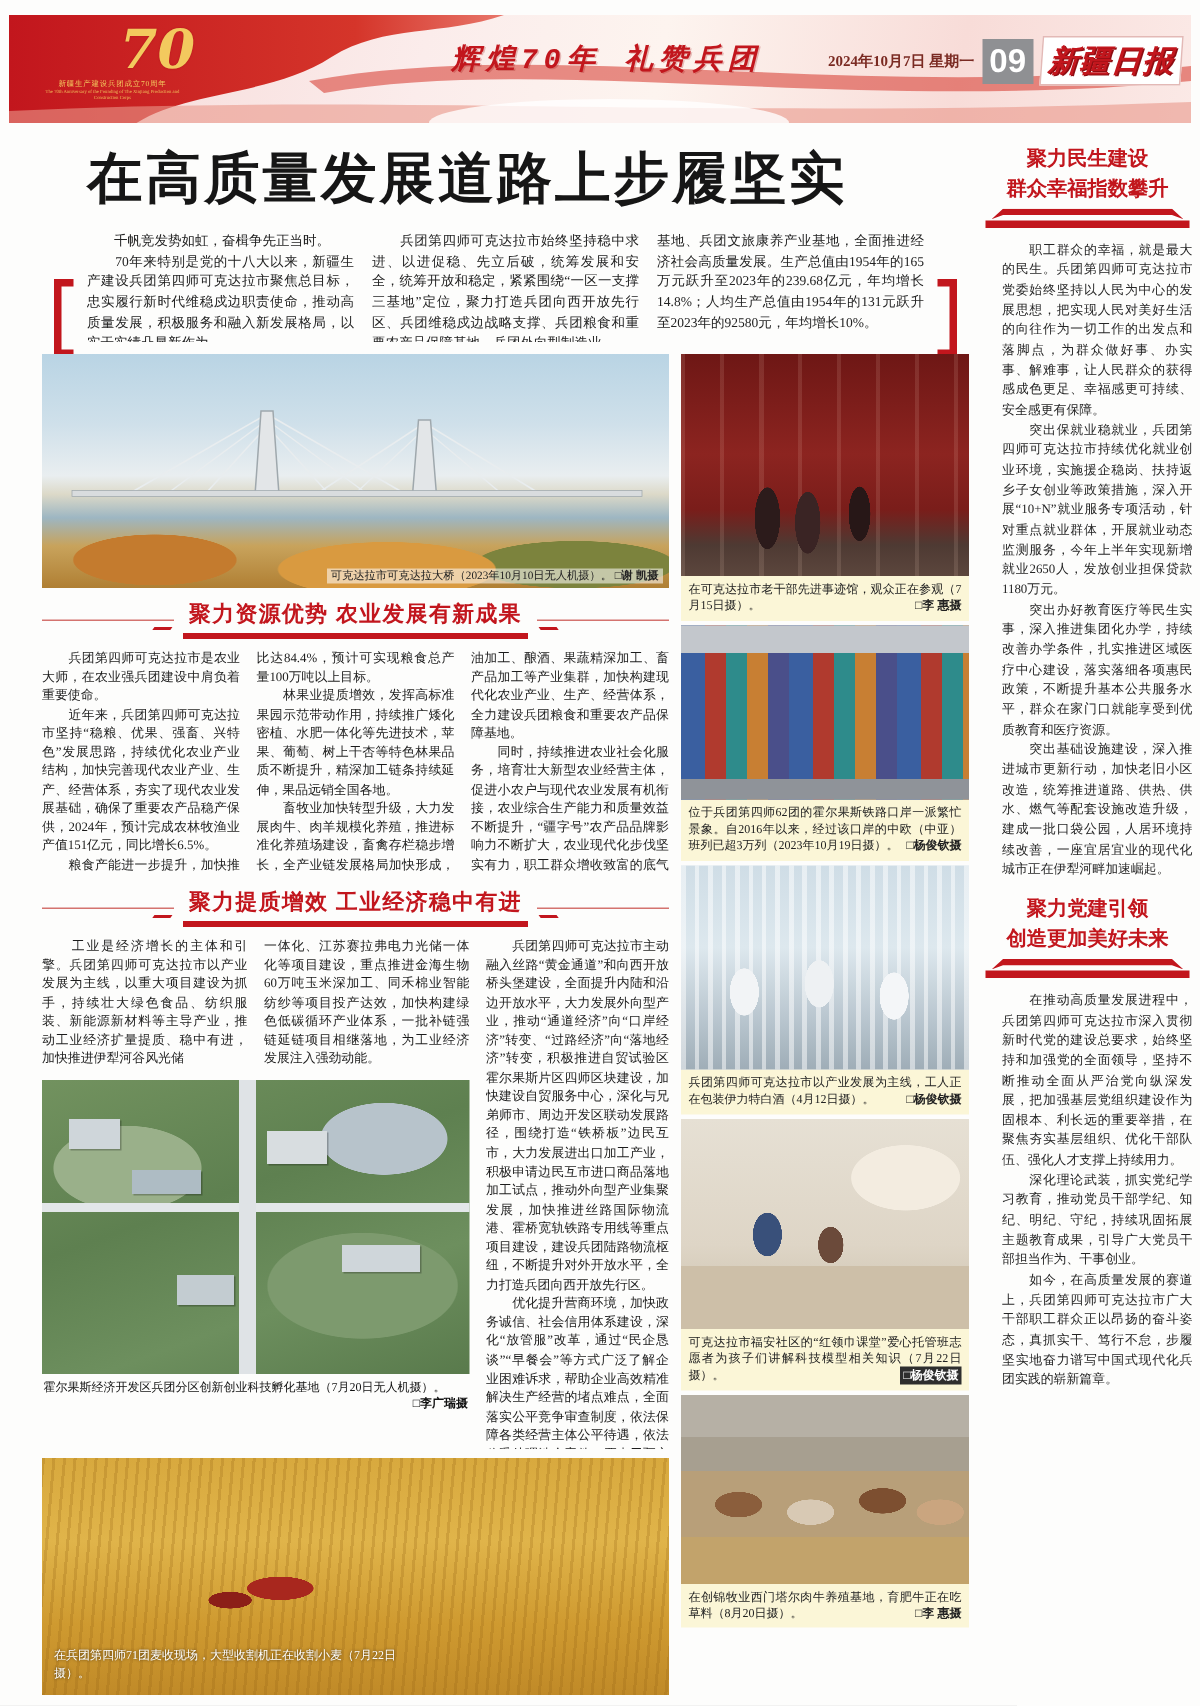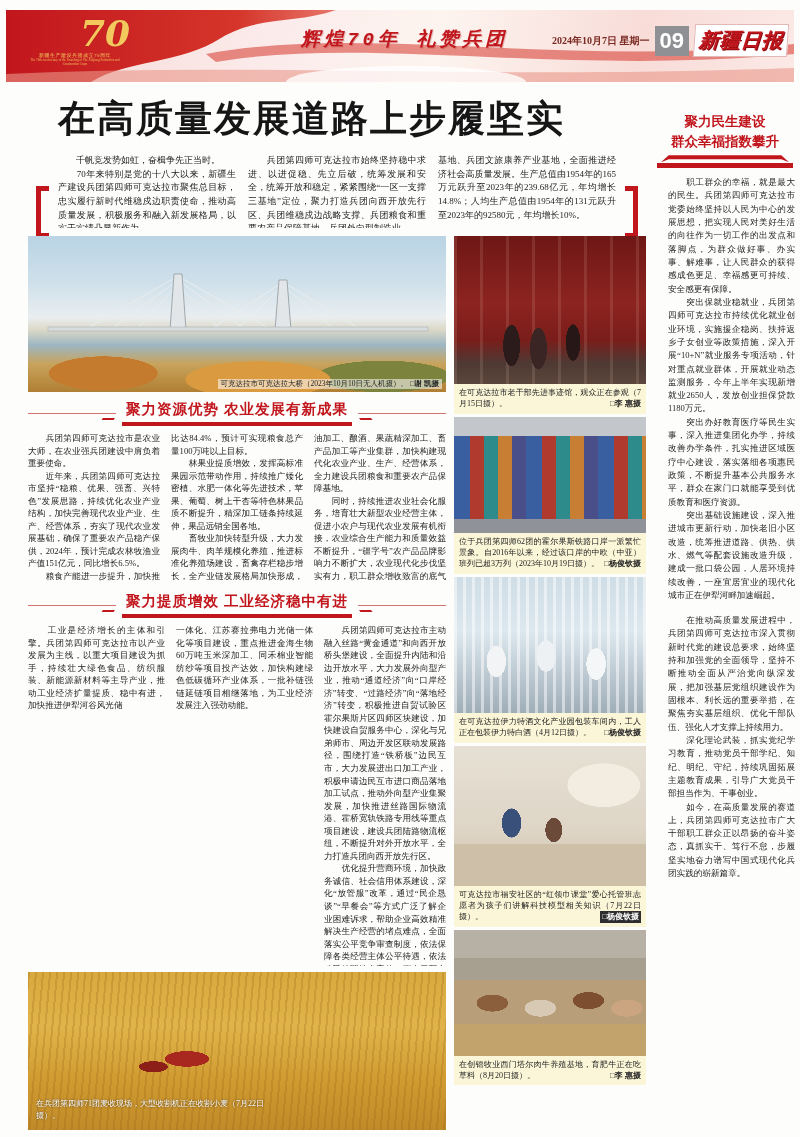--- a/index.html
+++ b/index.html
@@ -52,21 +52,21 @@
   .sec-head .wing:before { content:""; position:absolute; top:-1px; width:12px; height:5px; border-bottom:2px solid #c2161d; }
   .sec-head .wing.wl:before { right:0; transform:skewX(-35deg); }
   .sec-head .wing.wr:before { left:0; transform:skewX(35deg); }
   .sec-head .txt { font-family:"Liberation Sans", sans-serif; font-weight:bold; font-size:14.5px;
     color:#c2161d; letter-spacing:1px; border-bottom:4px solid #c2161d; padding:0 4px 3px 4px; }
 
   .cols3 { display:flex; gap:11px; height:152px; overflow:hidden; }
   .coltxt { flex:1; font-size:8.6px; line-height:1.46; text-align:justify; color:#1c1c1c; white-space:pre-line; }
 
   .sec2-body { display:flex; gap:11px; height:342px; overflow:hidden; }
-  .sec2-leftzone { width:285px; display:flex; }
+  .sec2-leftzone { width:285px; display:flex; flex-direction:column; }
   .sec2-toptext { display:flex; gap:11px; height:96px; overflow:hidden; }
   .sec2-col3 { flex:1; font-size:8.6px; line-height:1.46; text-align:justify; color:#1c1c1c; white-space:pre-line; overflow:hidden; }
 
   
   .ph { position:relative; overflow:hidden; background:#ccc; }
   .ph .ovl-cap { position:absolute; right:4px; bottom:3px; font-size:7.5px; color:#222;
     background:rgba(255,255,255,.55); padding:0 3px; }
   .ph .ovl-cap b { font-family:"Liberation Sans", sans-serif; }
 
   .ph-bridge { height:156px;
@@ -138,21 +138,21 @@
   .ph-cattle { height:126px;
     background:
       radial-gradient(26px 14px at 20% 58%, #8b5e3c 60%, transparent 61%),
       radial-gradient(26px 14px at 45% 62%, #d8c9b4 60%, transparent 61%),
       radial-gradient(26px 14px at 70% 56%, #7d4f30 60%, transparent 61%),
       radial-gradient(26px 14px at 90% 62%, #caa57f 60%, transparent 61%),
       linear-gradient(180deg,#b6b0a5 0 22%,#a79f90 22% 40%,#b89f79 40% 75%,#c2a36b 75% 100%); }
 
   
   .sidebar { width:142px; }
-  .side-head { text-align:center; margin-top:22px; }
+  .side-head { text-align:center; margin-top:6px; }
   .side-head .t { font-family:"Liberation Sans", sans-serif; font-weight:bold; font-size:13.5px; color:#c2161d; line-height:1.45; }
   .side-ribbon { margin:4px 6px 0 6px; height:7px; background:#c2161d;
     clip-path:polygon(0 100%, 6% 0, 94% 0, 100% 100%, 94% 60%, 6% 60%); }
   .side-ribbon2 { margin:1px 2px 0 2px; height:5px; background:#c2161d; }
   .side-body { margin-top:8px; font-size:8.6px; line-height:1.55; text-align:justify; color:#252525;
     white-space:pre-line; overflow:hidden;margin-left:13px; }
   .sb1 { height:430px; }
   .sb2 { height:318px; }
 </style>
 </head>
@@ -258,20 +258,24 @@
                 <div class="coltxt">　　工业是经济增长的主体和引擎。兵团第四师可克达拉市以产业发展为主线，以重大项目建设为抓手，持续壮大绿色食品、纺织服装、新能源新材料等主导产业，推动工业经济扩量提质、稳中有进，加快推进伊犁河谷风光储</div>
                 <div class="coltxt">一体化、江苏赛拉弗电力光储一体化等项目建设，重点推进金海生物60万吨玉米深加工、同禾棉业智能纺纱等项目投产达效，加快构建绿色低碳循环产业体系，一批补链强链延链项目相继落地，为工业经济发展注入强劲动能。</div>
               </div>
               <div class="ph ph-aerial">
                 <div class="blk" style="left:18px;top:26px;width:34px;height:20px"></div>
                 <div class="blk" style="left:60px;top:60px;width:46px;height:16px;background:#aebcc4"></div>
                 <div class="blk" style="left:150px;top:34px;width:40px;height:22px;background:#d8dde0"></div>
                 <div class="blk" style="left:200px;top:110px;width:52px;height:18px"></div>
                 <div class="blk" style="left:90px;top:130px;width:38px;height:20px;background:#c3ccd1"></div>
               </div>
+              <div class="cap-line">
+                <span>霍尔果斯经济开发区兵团分区创新创业科技孵化基地（7月20日无人机摄）。</span>
+                <span class="credit">□李广瑞摄</span>
+              </div>
             </div>
             <div class="sec2-col3">　　兵团第四师可克达拉市主动融入丝路“黄金通道”和向西开放桥头堡建设，全面提升内陆和沿边开放水平，大力发展外向型产业，推动“通道经济”向“口岸经济”转变、“过路经济”向“落地经济”转变，积极推进自贸试验区霍尔果斯片区四师区块建设，加快建设自贸服务中心，深化与兄弟师市、周边开发区联动发展路径，围绕打造“铁桥板”边民互市，大力发展进出口加工产业，积极申请边民互市进口商品落地加工试点，推动外向型产业集聚发展，加快推进丝路国际物流港、霍桥宽轨铁路专用线等重点项目建设，建设兵团陆路物流枢纽，不断提升对外开放水平，全力打造兵团向西开放先行区。
 　　优化提升营商环境，加快政务诚信、社会信用体系建设，深化“放管服”改革，通过“民企恳谈”“早餐会”等方式广泛了解企业困难诉求，帮助企业高效精准解决生产经营的堵点难点，全面落实公平竞争审查制度，依法保障各类经营主体公平待遇，依法稳妥处理涉企案件，严查干预市场经济行为，营造一流营商环境。
 　　今年上半年，兵团第四师可克达拉市完成工业投资同比增长26.5%，招商引资到位资金同比增长31.3%，一批重大项目签约落地，工业经济发展后劲十足。</div>
           </div>
 
           <div class="ph ph-wheat">
             <div class="wcap">
               <span>在兵团第四师71团麦收现场，大型收割机正在收割小麦（7月22日摄）。</span>
               
@@ -293,21 +297,21 @@
             <div class="ph ph-rail"></div>
             <div class="strip-cap">
               <span class="ind">位于兵团第四师62团的霍尔果斯铁路口岸一派繁忙景象。自2016年以来，经过该口岸的中欧（中亚）班列已超3万列（2023年10月19日摄）。</span>
               <span class="credit">□杨俊钦摄</span>
             </div>
           </div>
 
           <div class="strip-item">
             <div class="ph ph-liquor"></div>
             <div class="strip-cap">
-              <span class="ind">在可克达拉伊力特酒文化产业园包装车间内，工人正在包装伊力特白酒（4月12日摄）。</span>
+              <span class="ind">兵团第四师可克达拉市以产业发展为主线，工人正在包装伊力特白酒（4月12日摄）。</span>
               <span class="credit">□杨俊钦摄</span>
             </div>
           </div>
 
           <div class="strip-item">
             <div class="ph ph-class"></div>
             <div class="strip-cap">
               <span class="ind">可克达拉市福安社区的“红领巾课堂”爱心托管班志愿者为孩子们讲解科技模型相关知识（7月22日摄）。</span>
               <span class="credit dark">□杨俊钦摄</span>
             </div>
@@ -331,19 +335,25 @@
         <div class="t">聚力民生建设</div>
         <div class="t">群众幸福指数攀升</div>
         <div class="side-ribbon"></div>
         <div class="side-ribbon2"></div>
       </div>
       <div class="side-body sb1">　　职工群众的幸福，就是最大的民生。兵团第四师可克达拉市党委始终坚持以人民为中心的发展思想，把实现人民对美好生活的向往作为一切工作的出发点和落脚点，为群众做好事、办实事、解难事，让人民群众的获得感成色更足、幸福感更可持续、安全感更有保障。
 　　突出保就业稳就业，兵团第四师可克达拉市持续优化就业创业环境，实施援企稳岗、扶持返乡子女创业等政策措施，深入开展“10+N”就业服务专项活动，针对重点就业群体，开展就业动态监测服务，今年上半年实现新增就业2650人，发放创业担保贷款1180万元。
 　　突出办好教育医疗等民生实事，深入推进集团化办学，持续改善办学条件，扎实推进区域医疗中心建设，落实落细各项惠民政策，不断提升基本公共服务水平，群众在家门口就能享受到优质教育和医疗资源。
 　　突出基础设施建设，深入推进城市更新行动，加快老旧小区改造，统筹推进道路、供热、供水、燃气等配套设施改造升级，建成一批口袋公园，人居环境持续改善，一座宜居宜业的现代化城市正在伊犁河畔加速崛起。</div>
 
+      <div class="side-head">
+        <div class="t">聚力党建引领</div>
+        <div class="t">创造更加美好未来</div>
+        <div class="side-ribbon"></div>
+        <div class="side-ribbon2"></div>
+      </div>
       <div class="side-body sb2">　　在推动高质量发展进程中，兵团第四师可克达拉市深入贯彻新时代党的建设总要求，始终坚持和加强党的全面领导，坚持不断推动全面从严治党向纵深发展，把加强基层党组织建设作为固根本、利长远的重要举措，在聚焦夯实基层组织、优化干部队伍、强化人才支撑上持续用力。
 　　深化理论武装，抓实党纪学习教育，推动党员干部学纪、知纪、明纪、守纪，持续巩固拓展主题教育成果，引导广大党员干部担当作为、干事创业。
 　　如今，在高质量发展的赛道上，兵团第四师可克达拉市广大干部职工群众正以昂扬的奋斗姿态，真抓实干、笃行不怠，步履坚实地奋力谱写中国式现代化兵团实践的崭新篇章。</div>
 
     </div>
   </div>
 </div>
 
 </body></html>

